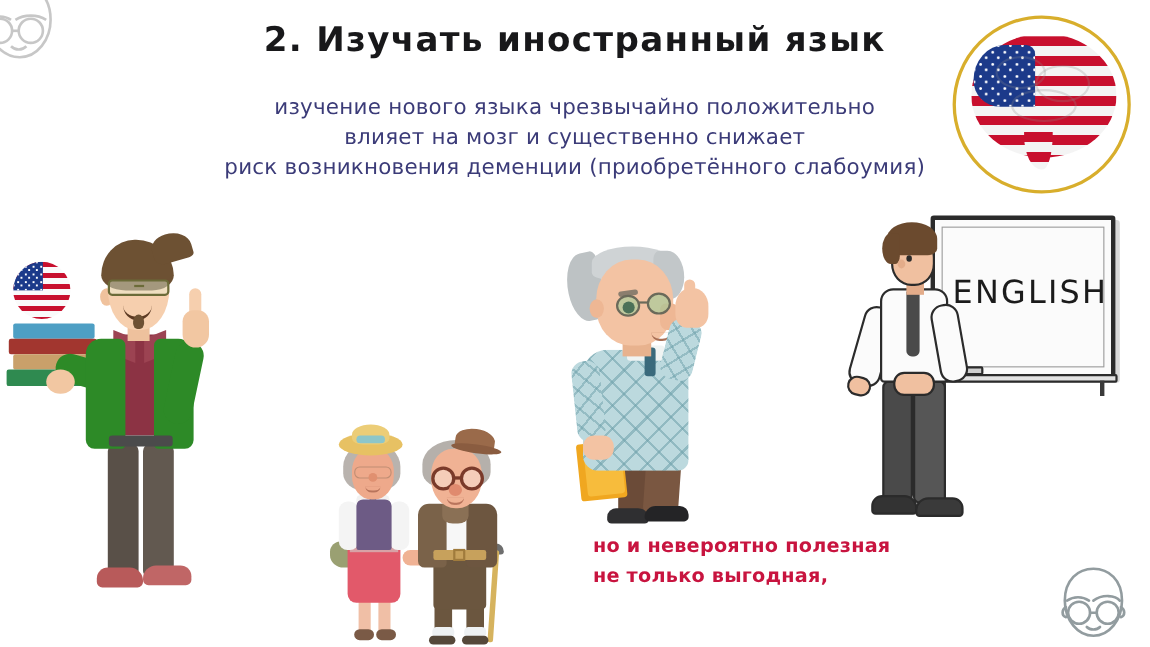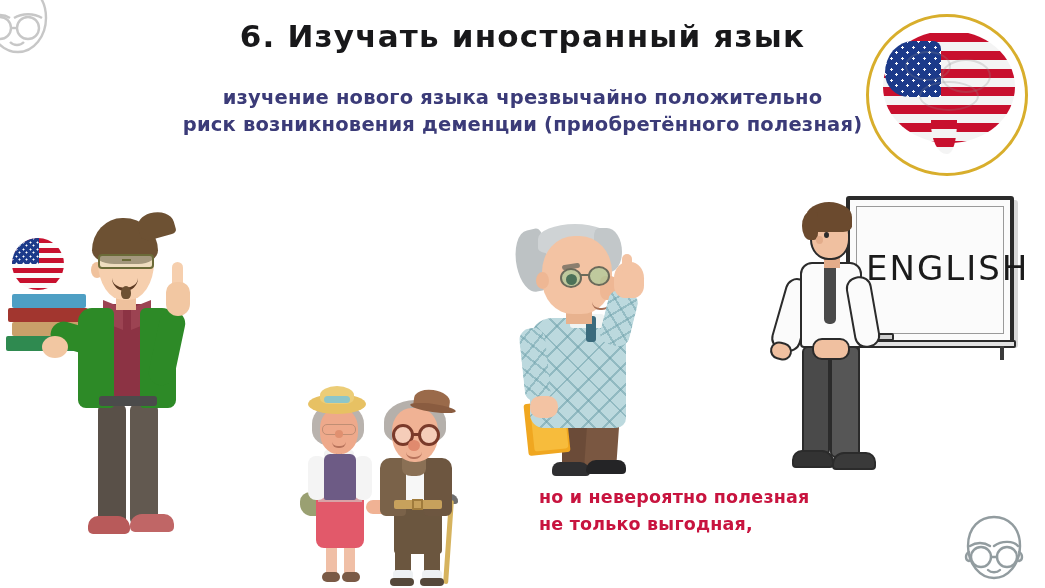--- a/index.html
+++ b/index.html
@@ -35,21 +35,21 @@
   }
   .subtitle {
     position: absolute;
     left: 0;
     top: 84px;
     width: 1045px;
     text-align: center;
     color: #3b3b78;
     font-family: "DejaVu Sans", sans-serif;
     font-size: 19.5px;
-    font-weight: 700;
+    font-weight: 400;
     line-height: 27px;
     letter-spacing: 0.2px;
   }
   .subtitle .l {
     display: block;
     white-space: nowrap;
   }
   .redtext {
     position: absolute;
     left: 539px;
@@ -269,21 +269,21 @@
   .pf-shoe-l  { left: 44px; top: 238px; width: 38px; height: 14px; background:#2f2f31; border-radius: 8px 10px 4px 4px; }
   .pf-shoe-r  { left: 78px; top: 236px; width: 40px; height: 14px; background:#242426; border-radius: 10px 8px 4px 4px; }
 
   
   #board { left: 846px; top: 196px; width: 168px; height: 148px;
            background:#fbfbfb; border: 4px solid #2b2b2b; border-radius: 3px;
            box-shadow: 4px 4px 0 #d9d9d9; box-sizing: border-box; }
   #board-inner { left: 6px; top: 6px; right: 6px; bottom: 6px; width: auto; height: auto;
            position:absolute; border:1.5px solid #9a9a9a; }
   #board-text { position: absolute; left: 866px; top: 248px; width: 140px; text-align:center;
-           font-family: "DejaVu Sans", sans-serif; font-size: 34px; letter-spacing: 2px; color: #1b1b1b; }
+           font-family: "DejaVu Sans", sans-serif; font-size: 29px; letter-spacing: 2px; color: #1b1b1b; }
   #board-tray { left: 846px; top: 340px; width: 170px; height: 8px; background:#e2e2e2; border: 2.5px solid #2b2b2b; border-radius:2px; box-sizing:border-box; }
   #board-marker { left: 876px; top: 333px; width: 18px; height: 8px; background:#cfcfcf; border:2px solid #2b2b2b; border-radius:2px; box-sizing:border-box; }
   #board-leg-l { left: 856px; top: 346px; width: 4px; height: 14px; background:#3a3a3a; }
   #board-leg-r { left: 1000px; top: 346px; width: 4px; height: 14px; background:#3a3a3a; }
 
   #teacher { left: 778px; top: 200px; width: 108px; height: 290px; }
   .tc-hair  { left: 28px; top: 2px;  width: 46px; height: 30px; background:#6b4a2e; border-radius: 52% 52% 20% 20%; }
   .tc-hair2 { left: 24px; top: 12px; width: 16px; height: 28px; background:#6b4a2e; border-radius: 60% 20% 30% 60%; }
   .tc-face  { left: 32px; top: 16px; width: 40px; height: 44px; background:#f0c0a0; border-radius: 42% 42% 46% 46%; border:2.5px solid #2b2b2b; box-sizing:border-box; }
   .tc-eye   { left: 46px; top: 32px; width: 5px; height: 6px; background:#2b2b2b; border-radius:50%; }
@@ -304,25 +304,26 @@
   
   .wm { position: absolute; }
   #wm-topleft  { left: -26px; top: -22px; width: 76px; height: 84px; opacity: 0.55; }
   #wm-botright { left: 960px; top: 512px; width: 68px; height: 72px; opacity: 0.75; }
 </style>
 </head>
 <body>
 
 <div id="slide">
 
-  <div class="title">6. Изучать иностранный язык</div>
+  <div class="title">2. Изучать иностранный язык</div>
 
   <div class="subtitle">
     <span class="l">изучение нового языка чрезвычайно положительно</span>
-    <span class="l">риск возникновения деменции (приобретённого полезная)</span>
+    <span class="l">влияет на мозг и существенно снижает</span>
+    <span class="l">риск возникновения деменции (приобретённого слабоумия)</span>
   </div>
 
   <div class="redtext">
     <span class="l">но и невероятно полезная</span>
     <span class="l">не только выгодная,</span>
   </div>
 
   <div class="medallion">
     <div class="brain-wrap">
       <div class="brain-shape"></div>

